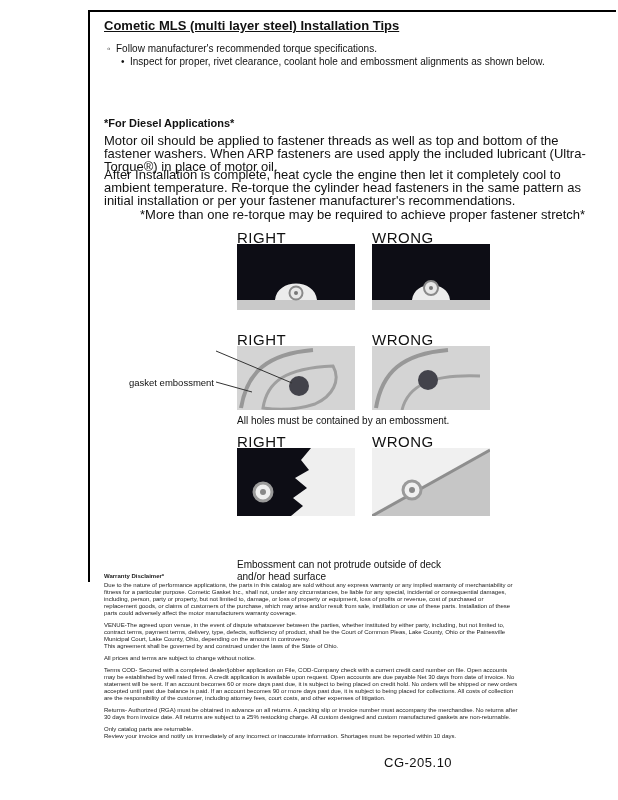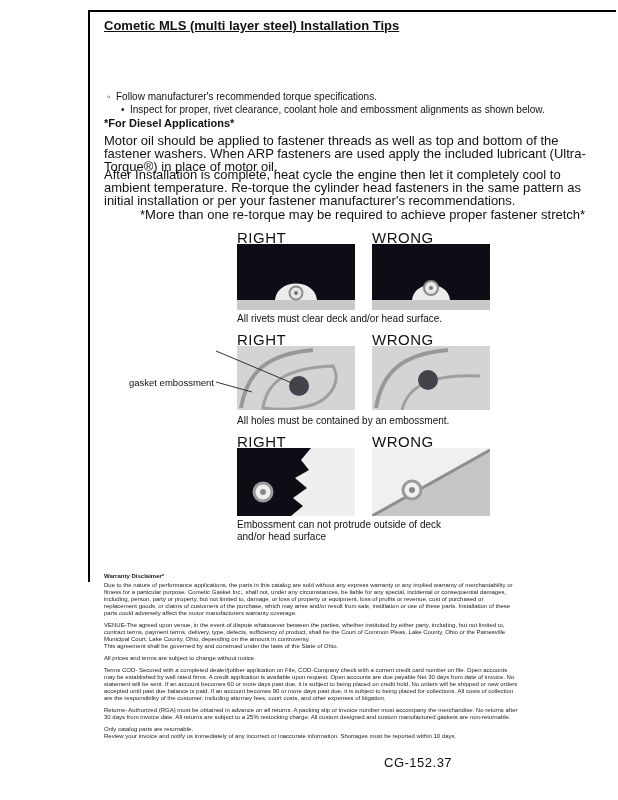--- a/index.html
+++ b/index.html
@@ -6,29 +6,29 @@
   #page{
     position:relative;width:618px;height:800px;background:#ffffff;
     font-family:"Liberation Sans","DejaVu Sans",sans-serif;color:#111;
     overflow:hidden;margin:0 auto;
   }
   .abs{position:absolute;}
   .border-top{left:88px;top:10px;width:528px;height:2px;background:#000;}
   .border-left{left:88px;top:10px;width:2px;height:572px;background:#000;}
   .title{left:104px;top:18px;font-size:13px;font-weight:bold;text-decoration:underline;white-space:nowrap;}
   .bullets{left:107px;top:42px;font-size:10px;line-height:13px;width:495px;}
-  .bullet-line{white-space:nowrap;margin-top:48px;}
+  .bullet-line{white-space:nowrap;}
   .bullet-sub{padding-left:14px;white-space:nowrap;}
   .marker{display:inline-block;width:9px;}
   .diesel-h{left:104px;top:117px;font-size:11px;font-weight:bold;}
   .para{left:104px;font-size:13px;line-height:13px;width:482px;}
   .p1{top:134px;} .p2{top:168px;} .note{top:208px;width:495px;margin-left:36px;}
   .colhead{font-size:15px;width:118px;text-align:left;letter-spacing:.5px;}
   .caption{font-size:10px;white-space:nowrap;}
-  .caption3{white-space:normal;width:235px;line-height:12px;}
+  .caption3{white-space:normal;width:235px;line-height:12px;margin-top:40px;}
   .diag{display:block;}
   .sidelabel{font-size:9.5px;line-height:11px;width:98px;text-align:right;}
   .legal{left:104px;top:573px;width:414px;font-size:6px;line-height:7px;color:#222;}
   .legal .lh{font-weight:bold;margin:0 0 2px 0;}
   .legal p{margin:0 0 5px 0;white-space:pre-line;}
   .footer{left:384px;top:755px;font-size:13px;letter-spacing:.5px;}
   svg{display:block;}
   .overlay{left:0;top:0;pointer-events:none;}
 </style>
 </head>
@@ -61,21 +61,20 @@
     <circle cx="59" cy="49" r="6.5" fill="#e8e8e8" stroke="#8a8a8a" stroke-width="2"></circle>
     <circle cx="59" cy="49" r="2" fill="#777"></circle>
   </svg>
   <svg class="abs diag" style="left:372px;top:244px;" width="118" height="66" viewBox="0 0 118 66">
     <rect width="118" height="66" fill="#ececec"></rect>
     <rect y="56" width="118" height="10" fill="#c9c9c9"></rect>
     <path d="M0,0 H118 V56 H78 C76,36 42,36 40,56 H0 Z" fill="#0d0d15"></path>
     <circle cx="59" cy="44" r="7" fill="#e8e8e8" stroke="#8a8a8a" stroke-width="2"></circle>
     <circle cx="59" cy="44" r="2" fill="#777"></circle>
   </svg>
-  <div class="abs caption" style="left:237px;top:313px;">All rivets must clear deck and/or head surface.</div>
 
   <div class="abs colhead" style="left:237px;top:331px;">RIGHT</div>
   <div class="abs colhead" style="left:372px;top:331px;">WRONG</div>
 
   <div class="abs sidelabel" style="left:116px;top:377px;">gasket embossment</div>
 
   <svg class="abs diag" style="left:237px;top:346px;" width="118" height="64" viewBox="0 0 118 64">
     <rect width="118" height="64" fill="#d4d4d4"></rect>
     <path d="M4,62 C10,26 30,8 76,4" stroke="#989898" stroke-width="4" fill="none"></path>
     <path d="M26,62 C30,36 48,22 96,20 C104,34 96,50 78,58 C60,64 40,64 26,62 Z" fill="none" stroke="#9f9f9f" stroke-width="3"></path>
@@ -117,15 +116,15 @@
     <p>Due to the nature of performance applications, the parts in this catalog are sold without any express warranty or any implied warranty of merchantability or fitness for a particular purpose.  Cometic Gasket Inc., shall not, under any circumstances, be liable for any special, incidental or consequential damages, including, person, party or property, but not limited to, damage, or loss of property or equipment, loss of profits or revenue, cost of purchased or replacement goods, or claims of customers of the purchase, which may arise and/or result from sale, instillation or use of these parts.  Installation of these parts could adversely affect the motor manufacturers warranty coverage.</p>
     <p>VENUE-The agreed upon venue, in the event of dispute whatsoever between the parties, whether instituted by either party, including, but not limited to, contract terms, payment terms, delivery, type, defects, sufficiency of product, shall be the Court of Common Pleas, Lake County, Ohio or the Painesville Municipal Court, Lake County, Ohio, depending on the amount in controversy.
 This agreement shall be governed by and construed under the laws of the State of Ohio.</p>
     <p>All prices and terms are subject to change without notice.</p>
     <p>Terms COD- Secured with a completed dealer/jobber application on File, COD-Company check with a current credit card number on file.  Open accounts may be established by well rated firms.  A credit application is available upon request.  Open accounts are due payable Net 30 days from date of invoice.  No statement will be sent.  If an account becomes 60 or more days past due, it is subject to being placed on credit hold.  No orders will be shipped or new orders accepted until past due balance is paid.  If an account becomes 90 or more days past due, it is subject to being placed for collections.  All costs of collection are the responsibility of the customer, including attorney fees, court costs, and other expenses of litigation.</p>
     <p>Returns- Authorized (RGA) must be obtained in advance on all returns.  A packing slip or invoice number must accompany the merchandise.  No returns after 30 days from invoice date.  All returns are subject to a 25% restocking charge.  All custom designed and custom manufactured gaskets are non-returnable.</p>
     <p>Only catalog parts are returnable.
 Review your invoice and notify us immediately of any incorrect or inaccurate information.  Shortages must be reported within 10 days.</p>
   </div>
 
-  <div class="abs footer">CG-152.37</div>
+  <div class="abs footer">CG-205.10</div>
 
 </div>
 
 </body></html>

